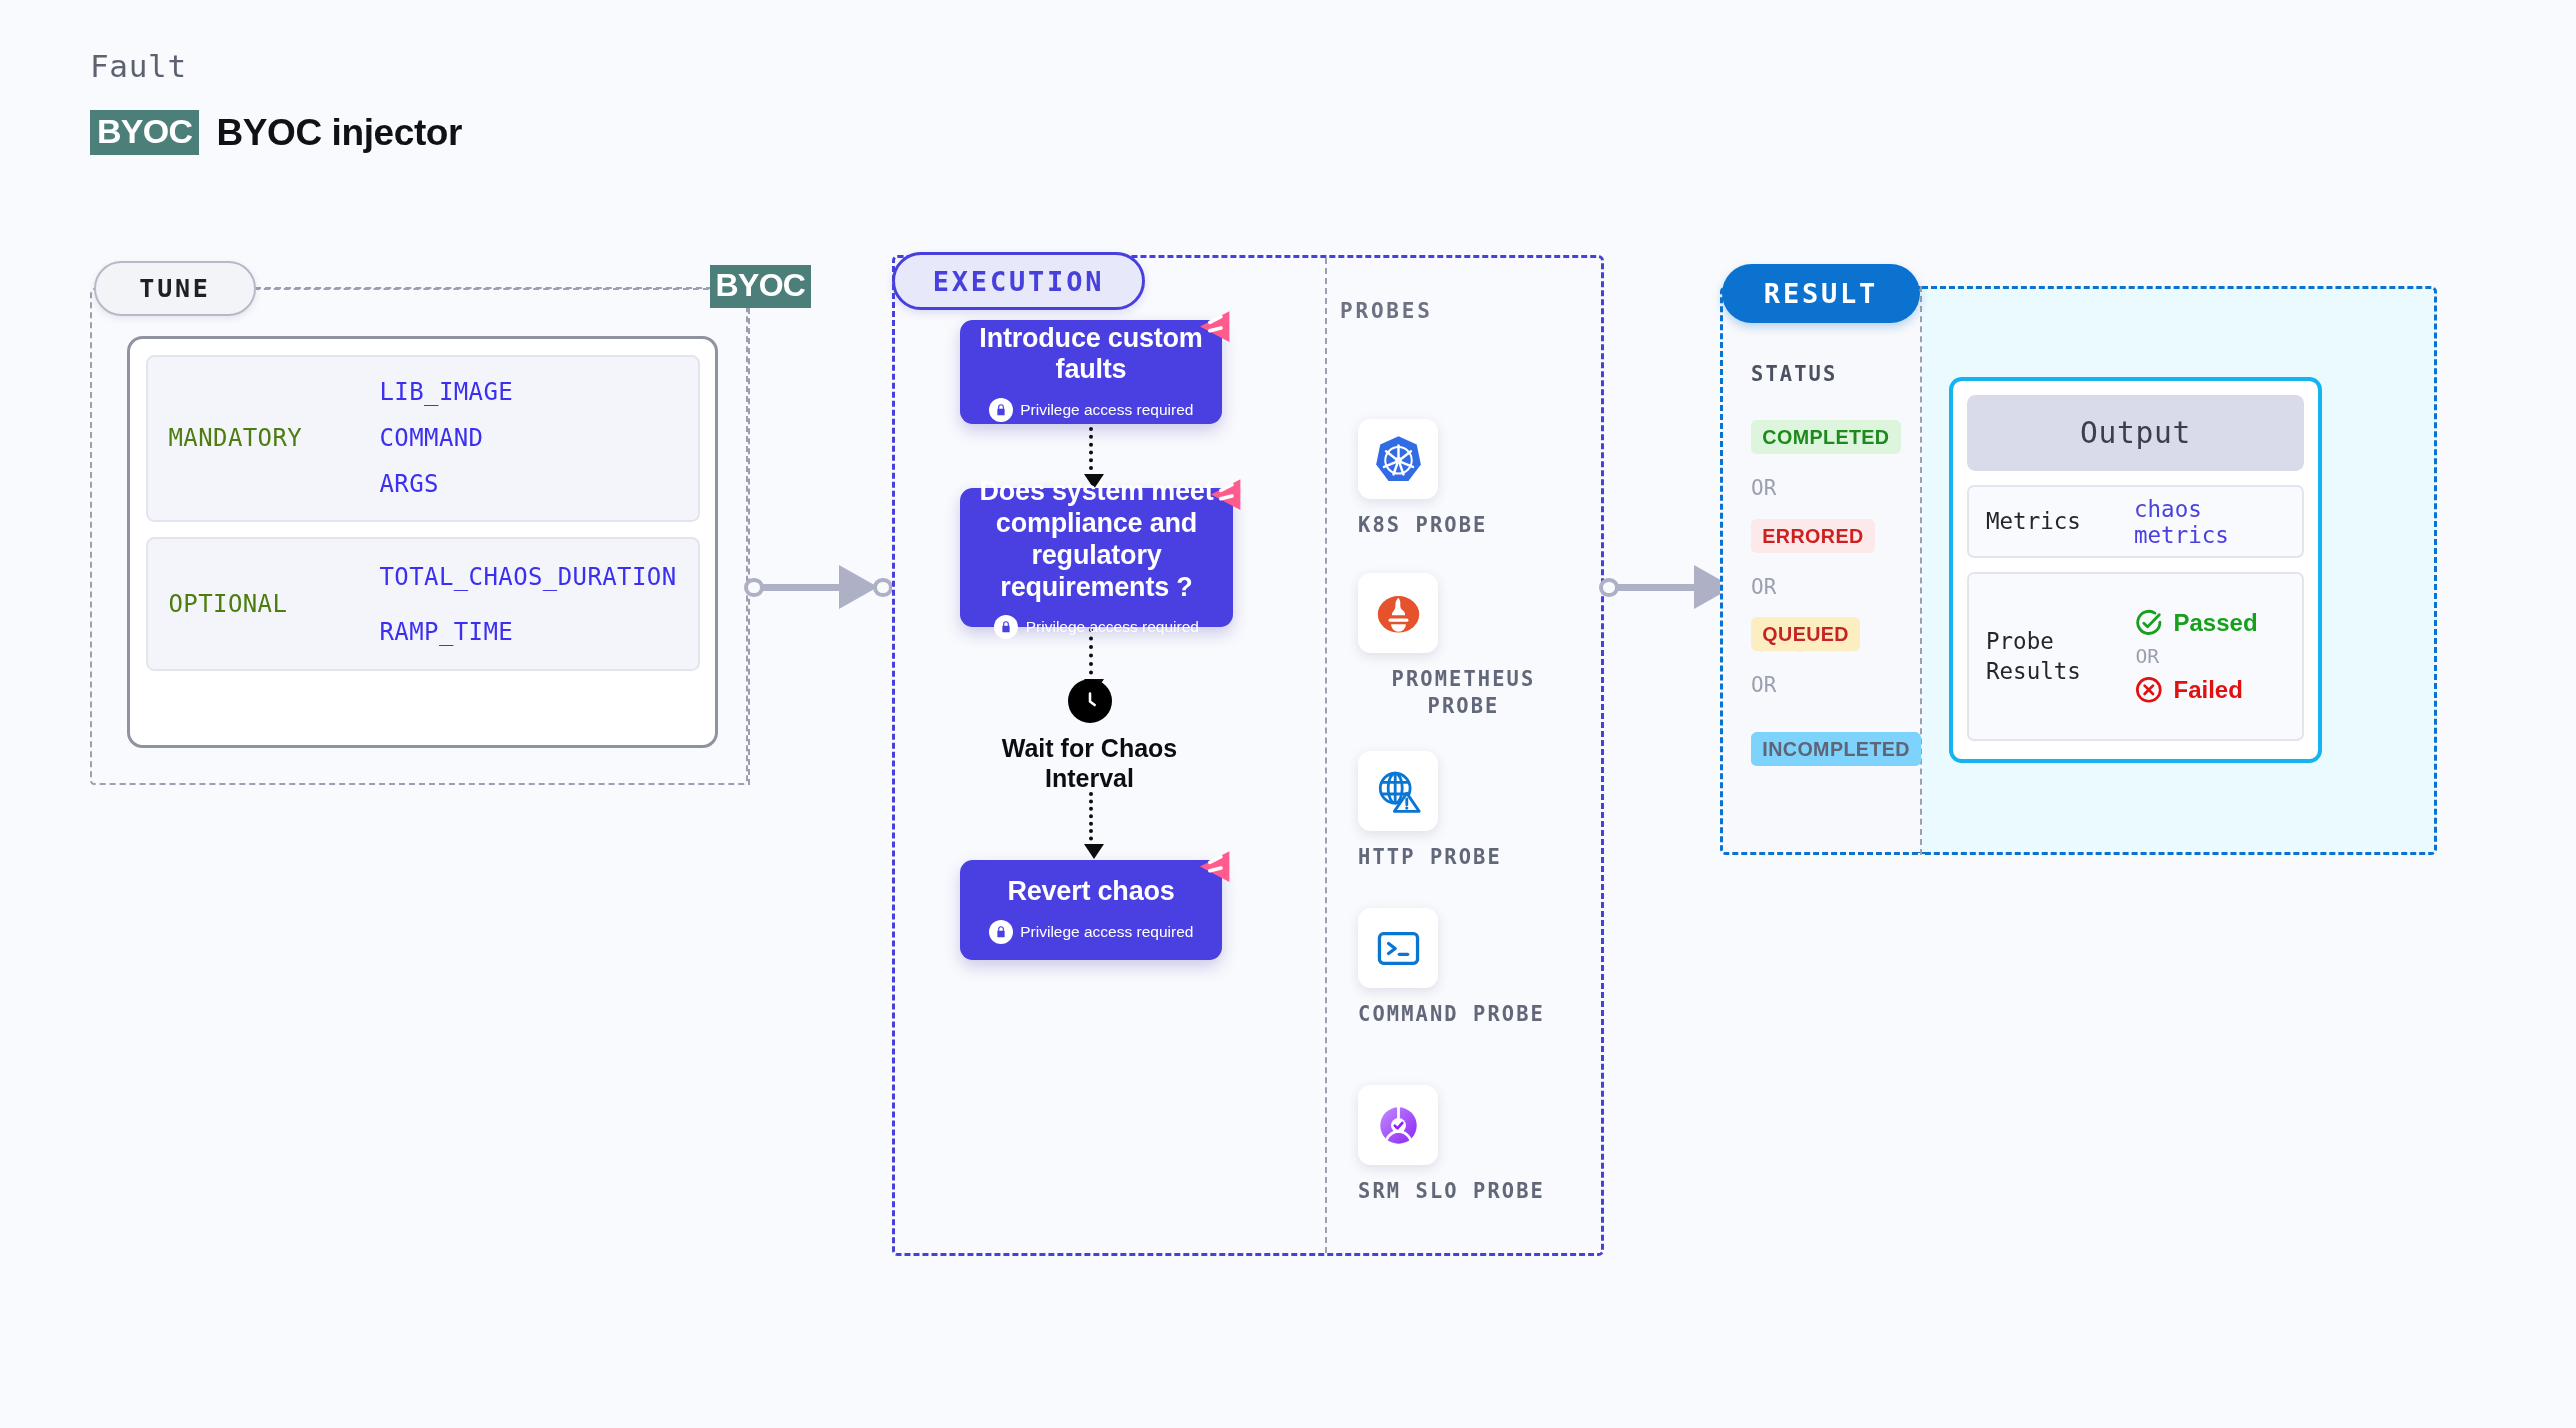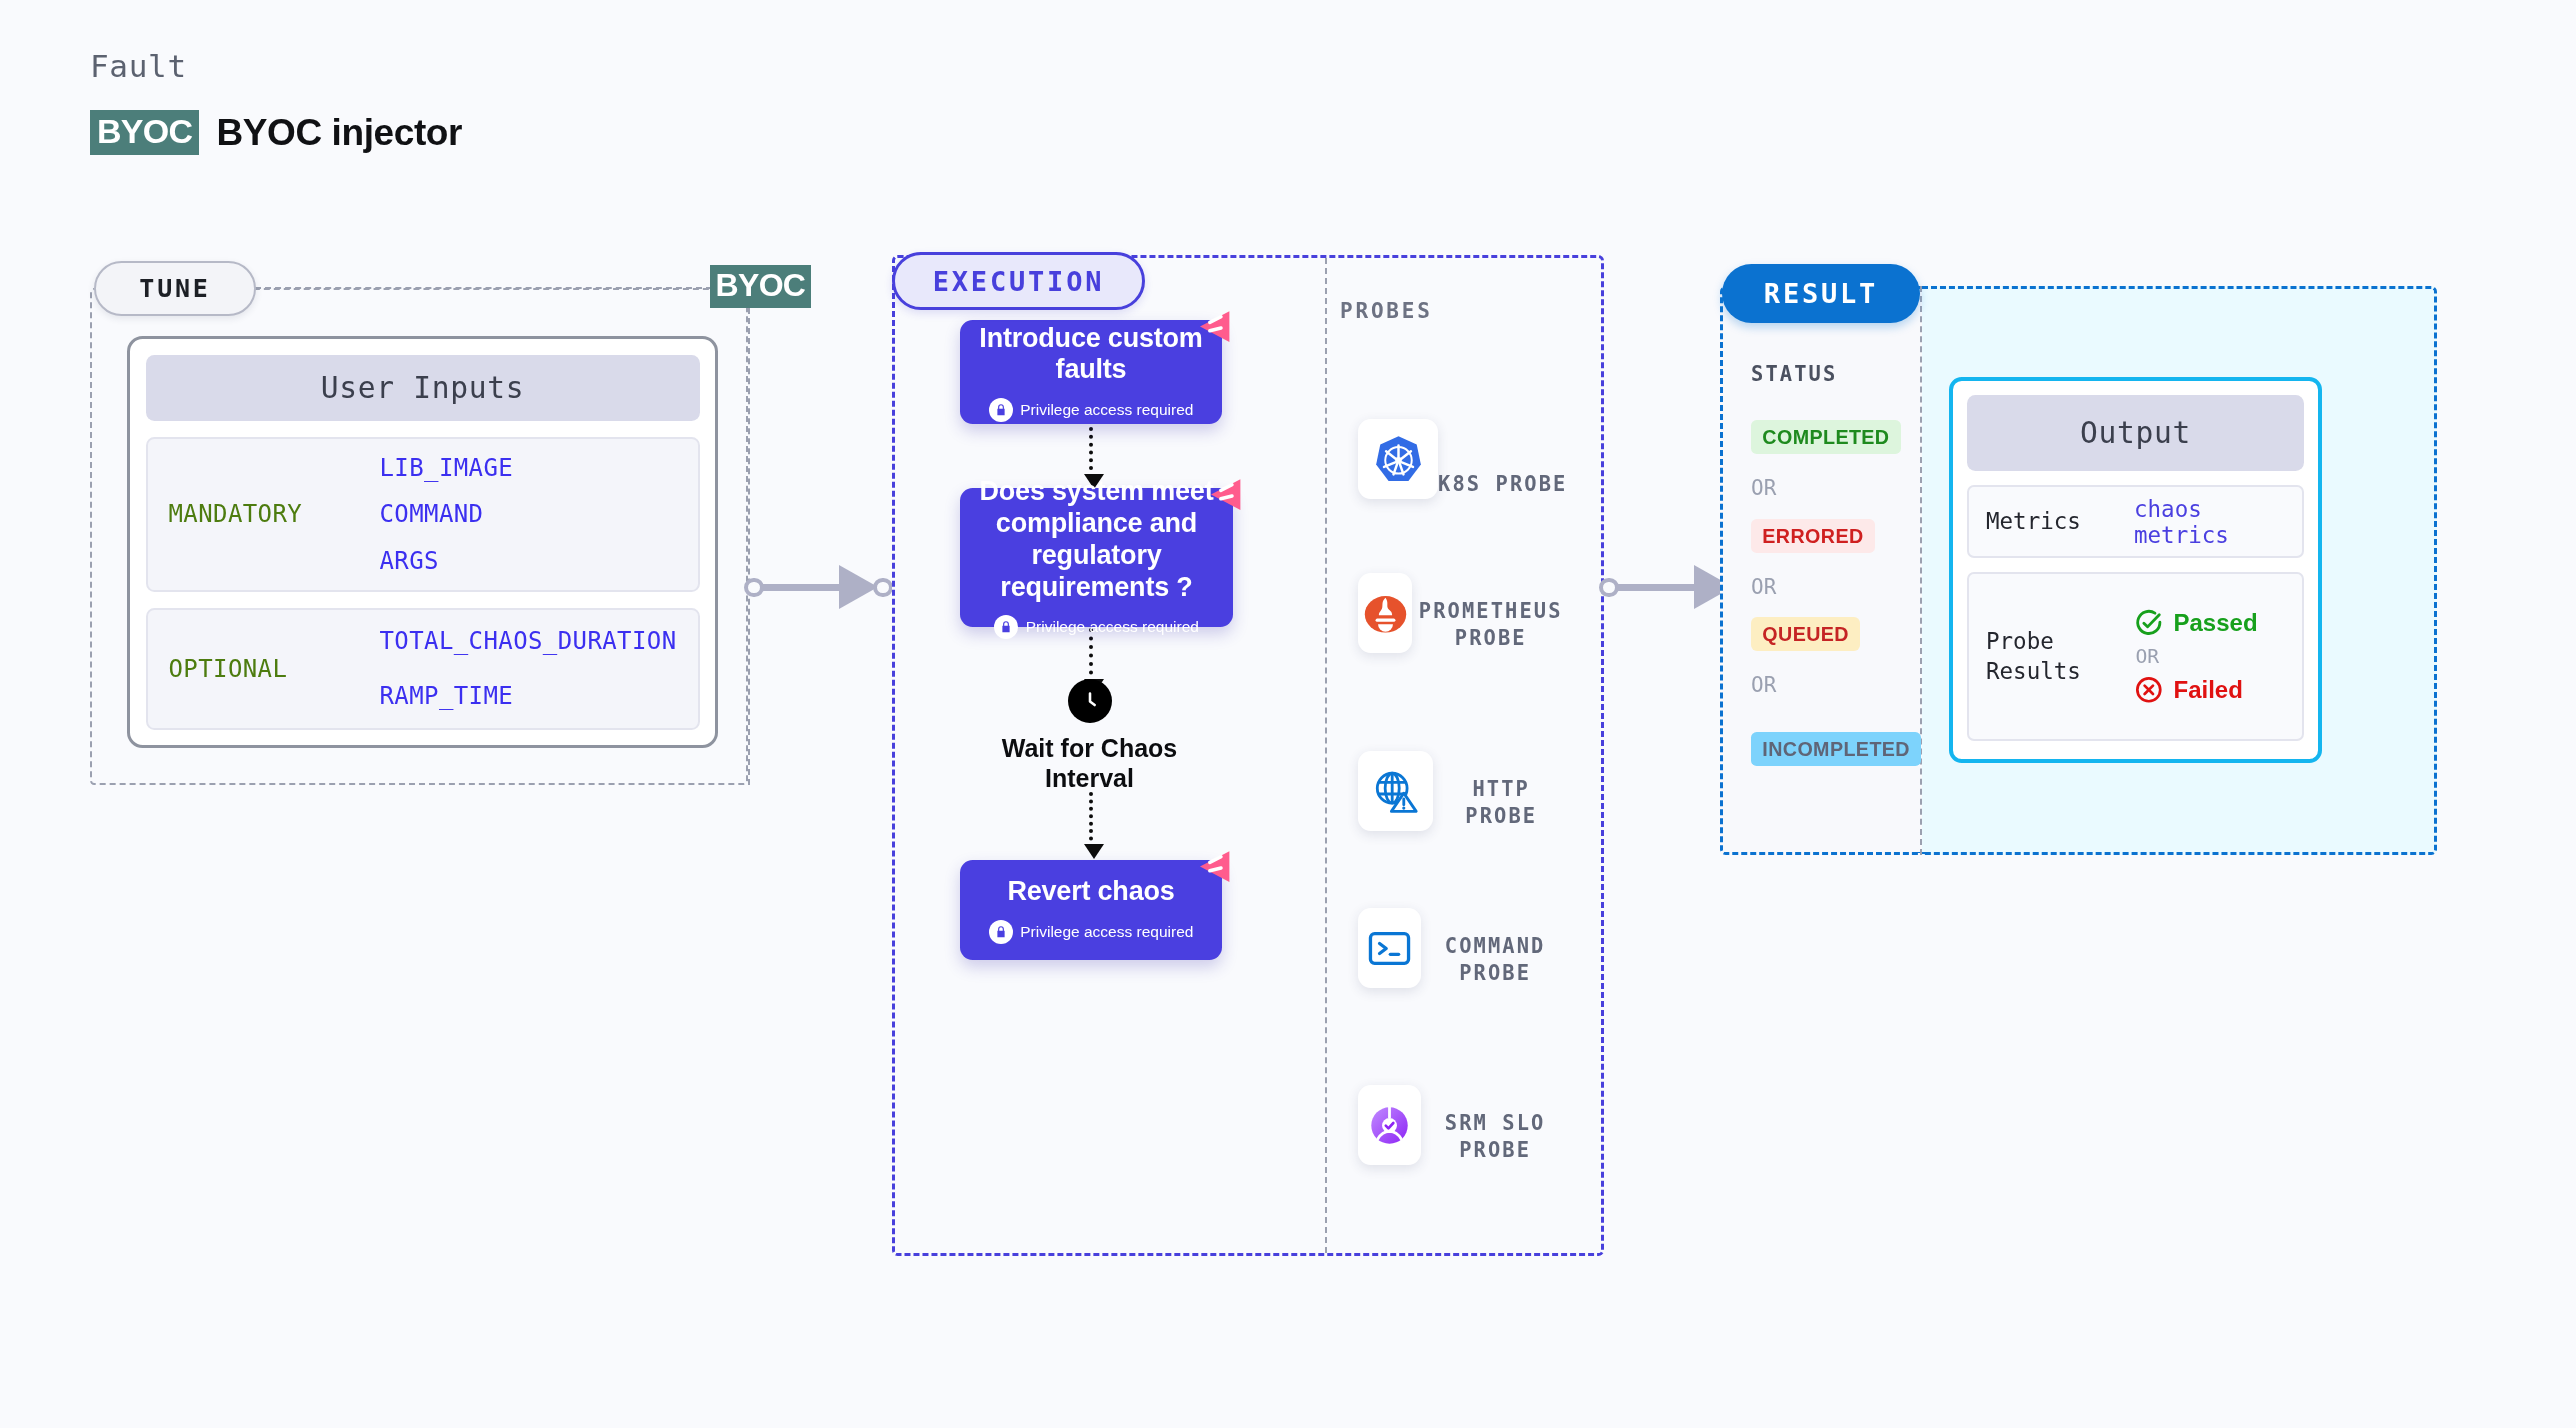--- a/index.html
+++ b/index.html
@@ -224,21 +224,21 @@
   }
 
   
   .probes-title {
     position: absolute; left: 1340px; top: 299px;
     font-family: "DejaVu Sans Mono", monospace;
     font-size: 21px; color: #6d7283; letter-spacing: 2.8px; font-weight: bold;
   }
   .probe {
     position: absolute; width: 211px;
-    display: flex; flex-direction: row; align-items: flex-end;
+    display: flex; flex-direction: column; align-items: flex-start;
   }
   .probe .tile {
     width: 80px; height: 80px; border-radius: 12.7px;
     background: #ffffff; box-shadow: 0 3.5px 11.3px rgba(45,50,90,.12);
     display: flex; align-items: center; justify-content: center;
   }
   .probe .tile svg { width: 53px; height: 53px; display: block; }
   .probe .pname {
     margin-top: 12.7px; text-align: center;
     font-family: "DejaVu Sans Mono", monospace;
@@ -341,21 +341,20 @@
     <span class="hdr-title">BYOC injector</span>
   </div>
 
   <div class="tune-box"></div>
   <div class="tune-dash-line"></div>
   <div class="tune-right-dash"></div>
   <div class="panel-label label-tune">TUNE</div>
   <div class="byoc-inline">BYOC</div>
 
   <div class="tune-inner">
-    <div class="ui-header">User Inputs</div>
 
     <div class="ui-group mand">
       <div class="grp-label">MANDATORY</div>
       <div class="grp-vals">
         <div>LIB_IMAGE</div>
         <div>COMMAND</div>
         <div>ARGS</div>
       </div>
     </div>
 

